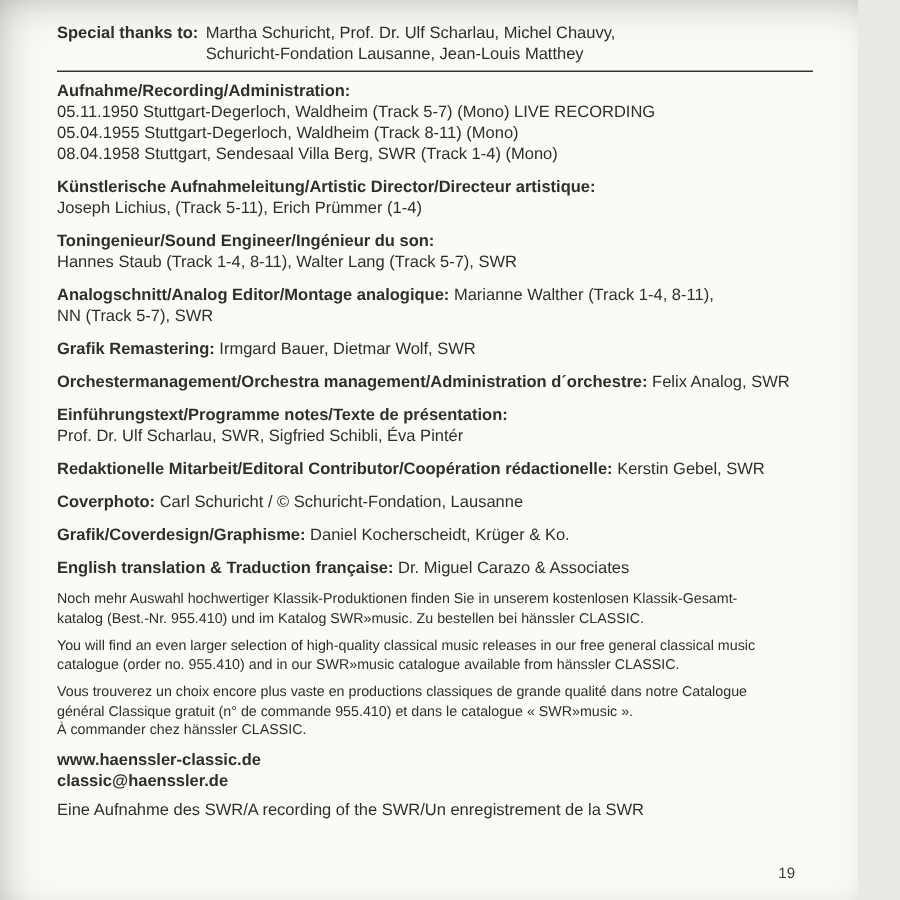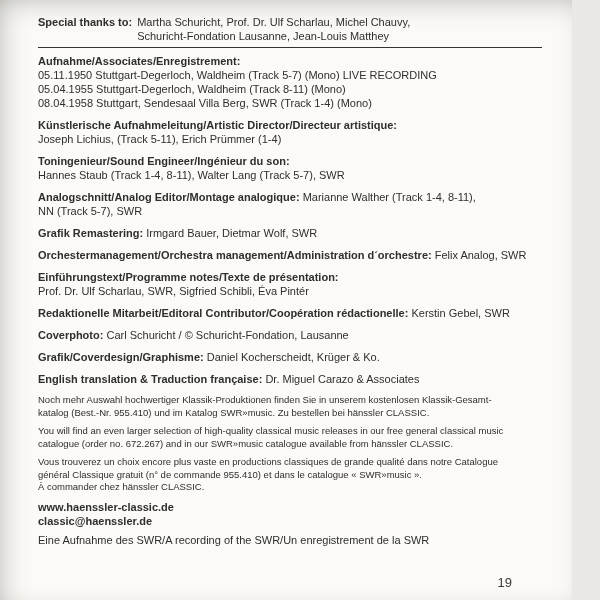--- a/index.html
+++ b/index.html
@@ -28,39 +28,39 @@
     border: none; margin: 4px 0 6px 0;
     border-top: 1.6px solid #34332f;
   }
   .block { margin: 0 0 8px 0; }
   .line { margin: 0; }
   .copyright { margin: 0 0 4px 0; }
   .small { font-size: 9.5px; line-height: 12.5px; margin: 0 0 6px 0; }
   .contact { font-weight: 700; margin: 0; }
   .footer-note { margin: 5px 0 0 0; }
   .page-number {
-    position: absolute; right: 60px; bottom: 10px;
-    font-size: 13px; color: #3a3a38;
+    position: absolute; right: 42px; bottom: 10px;
+    font-size: 10px; color: #3a3a38;
   }
 </style>
 </head>
 <body>
 
 <div class="page">
 
   <div class="thanks">
     <span class="thanks-label">Special thanks to:</span>
     <span class="multiline">Martha Schuricht, Prof. Dr. Ulf Scharlau, Michel Chauvy,
 Schuricht-Fondation Lausanne, Jean-Louis Matthey</span>
   </div>
 
   <hr class="rule">
 
   <div class="block">
-    <div class="b">Aufnahme/Associates/Enregistrement:</div>
+    <div class="b">Aufnahme/Recording/Administration:</div>
     <div class="multiline">05.11.1950 Stuttgart-Degerloch, Waldheim (Track 5-7) (Mono) LIVE RECORDING
 05.04.1955 Stuttgart-Degerloch, Waldheim (Track 8-11) (Mono)
 08.04.1958 Stuttgart, Sendesaal Villa Berg, SWR (Track 1-4) (Mono)</div>
   </div>
 
   <div class="block">
     <div class="b">Künstlerische Aufnahmeleitung/Artistic Director/Directeur artistique:</div>
     <div class="multiline">Joseph Lichius, (Track 5-11), Erich Prümmer (1-4)</div>
   </div>
 
@@ -100,21 +100,21 @@
   </div>
 
   <div class="block">
     <p class="line"><span class="b">English translation &amp; Traduction française:</span> <span>Dr. Miguel Carazo &amp; Associates</span></p>
   </div>
 
 
   <p class="small multiline">Noch mehr Auswahl hochwertiger Klassik-Produktionen finden Sie in unserem kostenlosen Klassik-Gesamt-
 katalog (Best.-Nr. 955.410) und im Katalog SWR»music. Zu bestellen bei hänssler CLASSIC.</p>
   <p class="small multiline">You will find an even larger selection of high-quality classical music releases in our free general classical music
-catalogue (order no. 672.267) and in our SWR»music catalogue available from hänssler CLASSIC.</p>
+catalogue (order no. 955.410) and in our SWR»music catalogue available from hänssler CLASSIC.</p>
   <p class="small multiline">Vous trouverez un choix encore plus vaste en productions classiques de grande qualité dans notre Catalogue
 général Classique gratuit (n° de commande 955.410) et dans le catalogue « SWR»music ».
 À commander chez hänssler CLASSIC.</p>
 
   <div class="contact">
     <div>www.haenssler-classic.de</div>
     <div>classic@haenssler.de</div>
   </div>
 
   <p class="footer-note">Eine Aufnahme des SWR/A recording of the SWR/Un enregistrement de la SWR</p>

